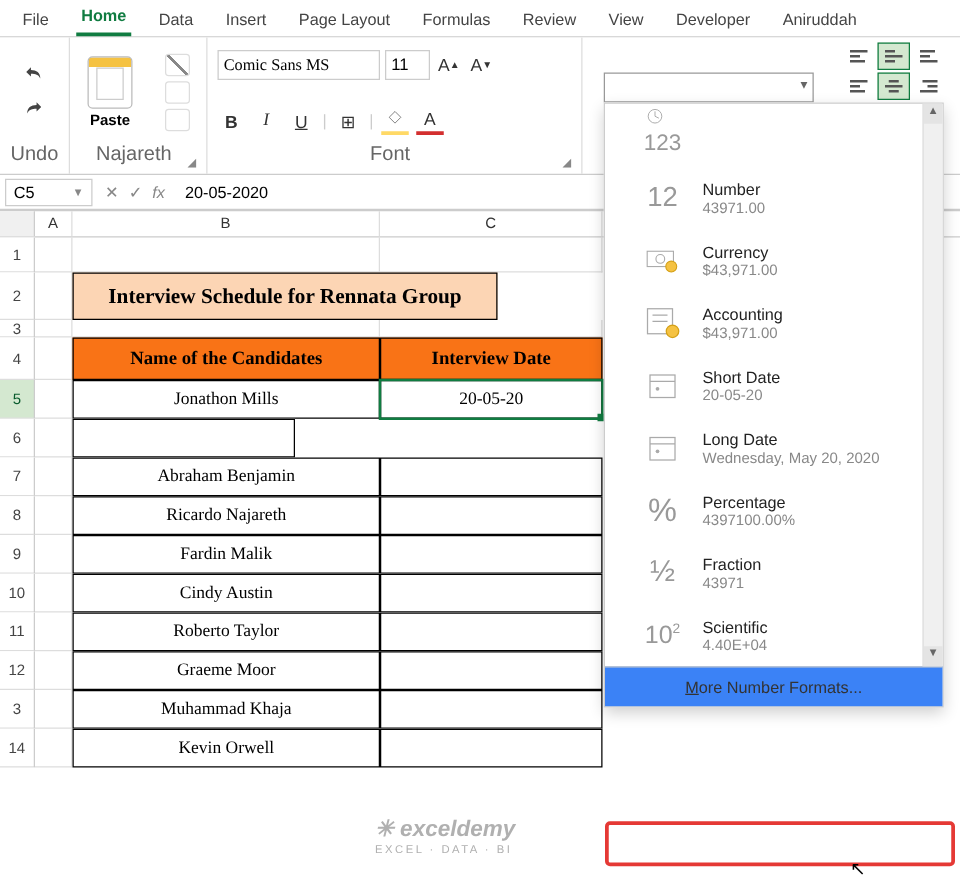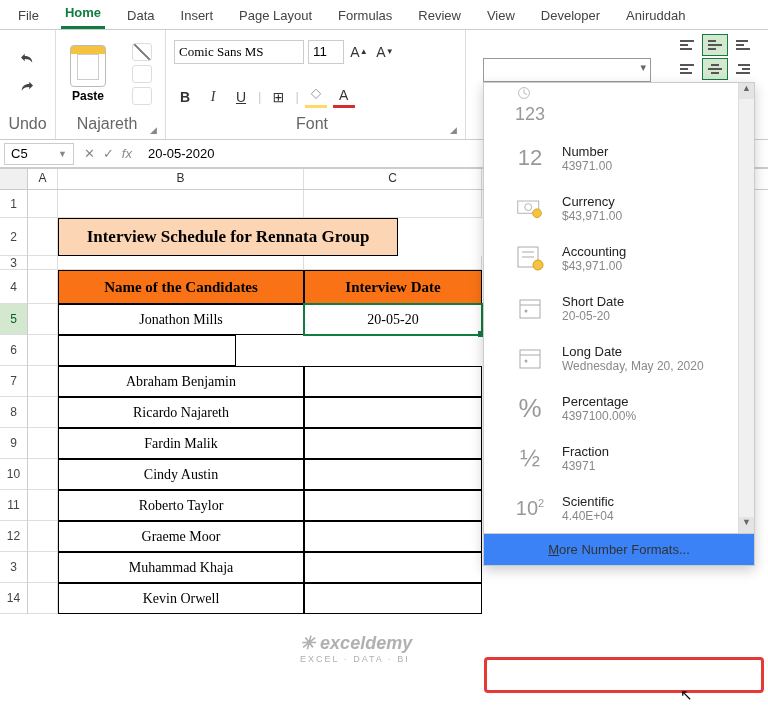--- a/index.html
+++ b/index.html
@@ -62,21 +62,21 @@
 .dd-scroll .arr.bot { position: absolute; bottom: 0; width: 100%; }
 .dd-items { margin-right: 16px; }
 .dd-item { display: flex; align-items: center; min-height: 50px; padding: 6px 10px; gap: 14px; margin-left: 18px; }
 .dd-icon { width: 36px; height: 36px; display: flex; align-items: center; justify-content: center; color: #999; font-size: 22px; font-weight: 300; }
 .dd-text { display: flex; flex-direction: column; }
 .dd-title { font-size: 13px; color: #222; }
 .dd-sub { font-size: 12px; color: #888; }
 .dd-more { height: 32px; border-top: 1px solid #ccc; display: flex; align-items: center; justify-content: center; font-size: 13px; color: #333; background: #3b82f6; position: relative; }
 .dd-more-box { position: absolute; left: 484px; top: 657px; width: 280px; height: 36px; border: 3px solid #e53935; border-radius: 4px; z-index: 20; pointer-events: none; }
 .cursor { position: absolute; left: 680px; top: 686px; z-index: 30; font-size: 15px; }
-.wm { position: absolute; left: 300px; top: 632px; color: #b0b0b0; z-index: 2; pointer-events: none; }
+.wm { position: absolute; left: 300px; top: 652px; color: #b0b0b0; z-index: 2; pointer-events: none; }
 .wm .t1 { font-size: 18px; font-weight: bold; font-style: italic; }
 .wm .t2 { font-size: 9px; letter-spacing: 2px; }
 .undr { text-decoration: underline; }
 </style>
 </head>
 <body>
 
 <div class="tabs">
   <div class="tab">File</div>
   <div class="tab active">Home</div>

